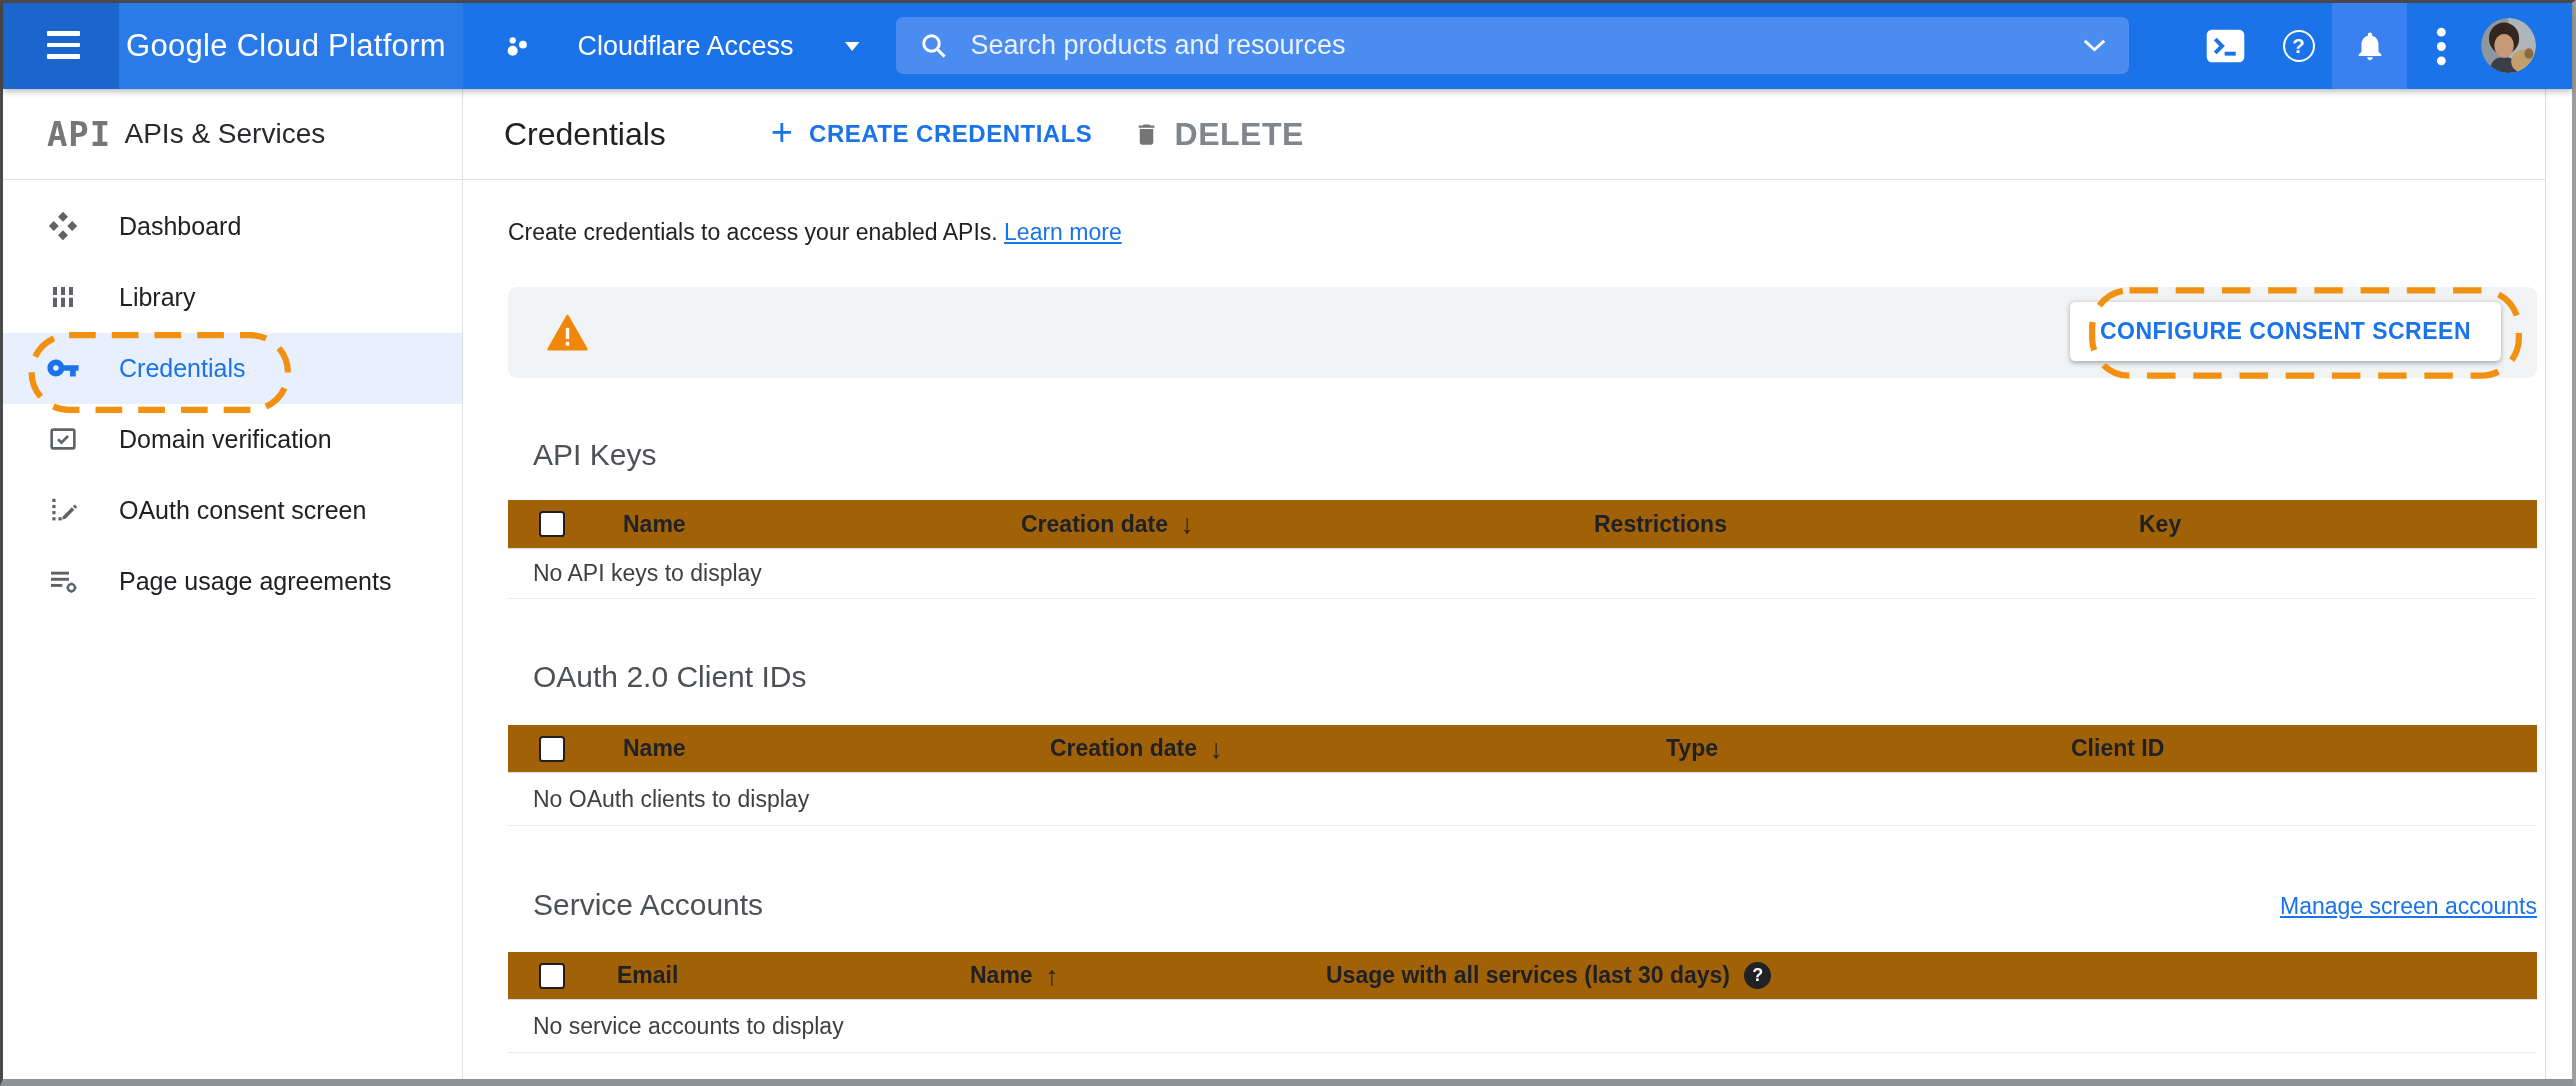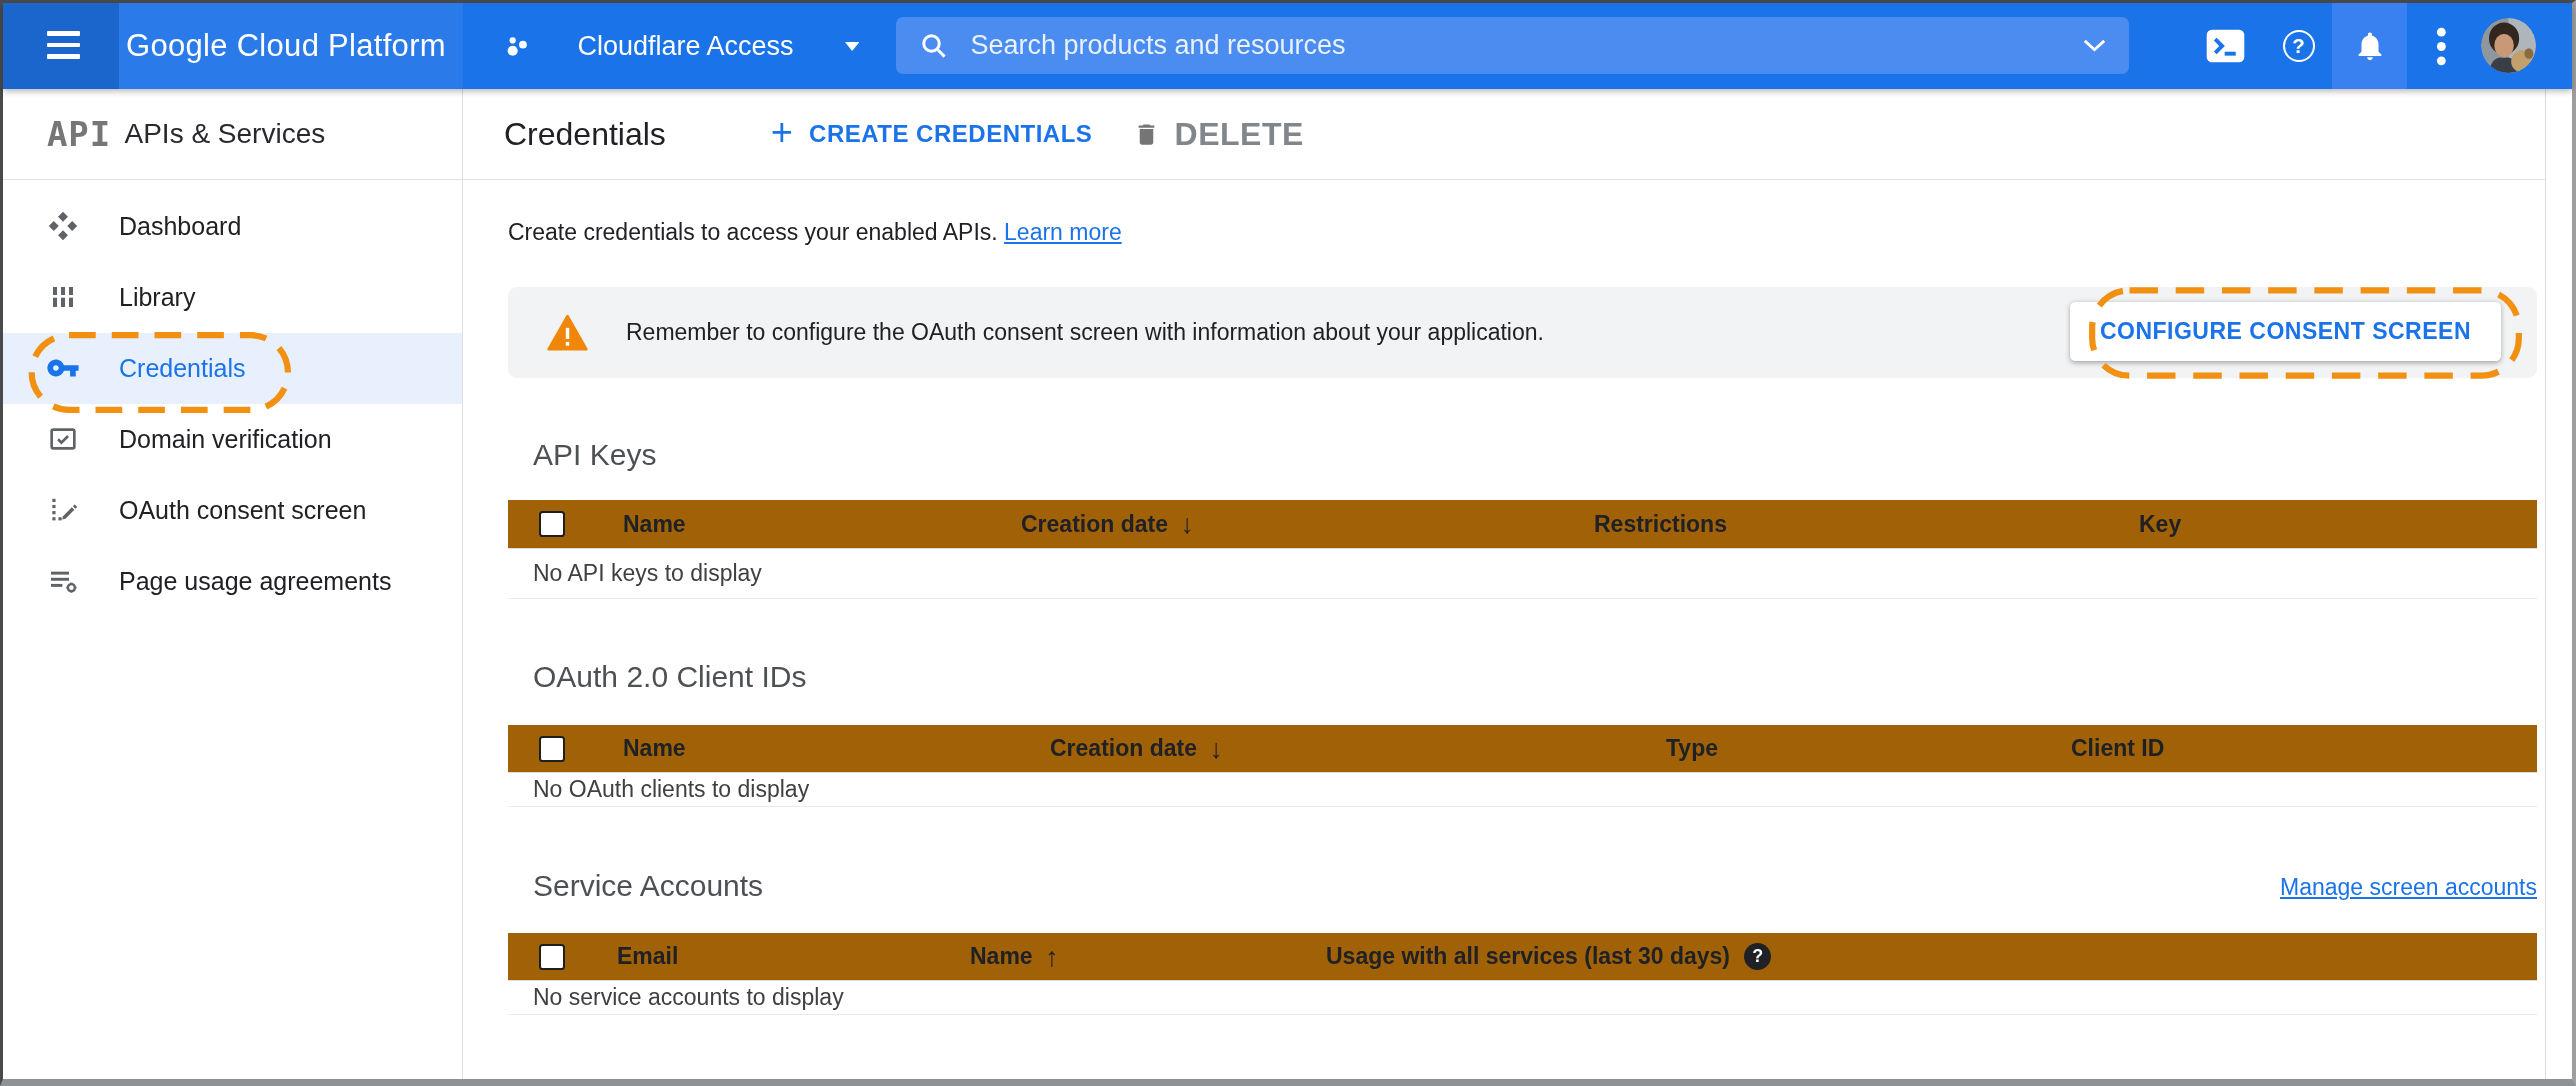--- a/index.html
+++ b/index.html
@@ -102,21 +102,21 @@
   .c { position:absolute; top:0; height:100%; display:flex; align-items:center;
     font-size:23px; font-weight:600; color:#202124; white-space:nowrap; }
   .cb { width:26px; height:26px; border:2.7px solid #1F1F1F; border-radius:3.6px;
     background:#fff; cursor:pointer; }
   .sort-arrow { font-size:27px; font-weight:600; margin-left:12.5px; position:relative; top:0.9px; }
   .help-badge { width:27px; height:27px; border-radius:50%; background:#202124; color:#fff;
     font-size:18px; font-weight:bold; display:flex; align-items:center; justify-content:center;
     margin-left:14.3px; cursor:pointer; }
   .tbl-empty { height:50px; display:flex; align-items:center; padding-left:25px;
     font-size:23px; color:#404040; border-bottom:0.9px solid #E8EAED; }
-  .tbl.oauth .tbl-empty, .tbl.sa .tbl-empty { height:34px; }
+  .tbl.oauth .tbl-empty, .tbl.sa .tbl-empty { height:53px; }
   
   .t-api .col-cb{left:31px;} .t-api .col-name{left:115px;} .t-api .col-creation{left:513px;}
   .t-api .col-restrictions{left:1086px;} .t-api .col-key{left:1631px;}
   .t-oauth .col-cb{left:31px;} .t-oauth .col-name{left:115px;} .t-oauth .col-creation{left:542px;}
   .t-oauth .col-type{left:1158px;} .t-oauth .col-clientid{left:1563px;}
   .t-sa .col-cb{left:31px;} .t-sa .col-email{left:109px;} .t-sa .col-name{left:462px;}
   .t-sa .col-usage{left:818px;}
 </style>
 </head>
 <body>
@@ -316,21 +316,20 @@
     </p>
 
     <div class="banner">
       <span class="warn">
         <svg width="41" height="38" viewBox="0 0 24 22">
           <path d="M12 1.2 L23 20.5 H1 Z" fill="#F0870B" stroke="#F0870B" stroke-width="1.6" stroke-linejoin="round"></path>
           <rect x="11" y="8" width="2" height="6.5" fill="#fff"></rect>
           <rect x="11" y="16.2" width="2" height="2.2" fill="#fff"></rect>
         </svg>
       </span>
-      <span class="msg">Remember to configure the OAuth consent screen with information about your application.</span>
       <button class="cfg-btn">CONFIGURE CONSENT SCREEN</button>
       <svg class="banner-annot" width="439" height="96" viewBox="0 0 492 108" fill="none">
         <rect x="6" y="6" width="480" height="96" rx="42" stroke="#F29111" stroke-width="7" stroke-dasharray="32 20"></rect>
       </svg>
     </div>
 
     <h2 class="sec-title">API Keys</h2>
     <div class="tbl t-api">
       <div class="tbl-head">
         <span class="c col-cb">

